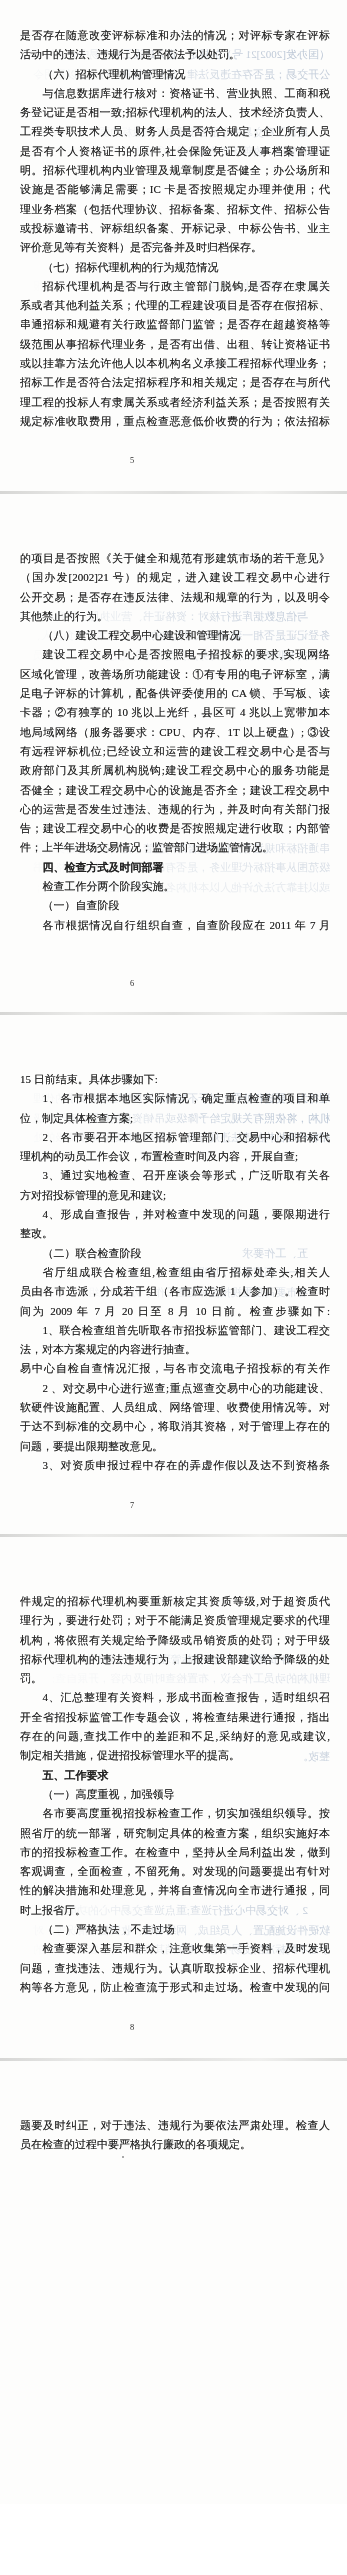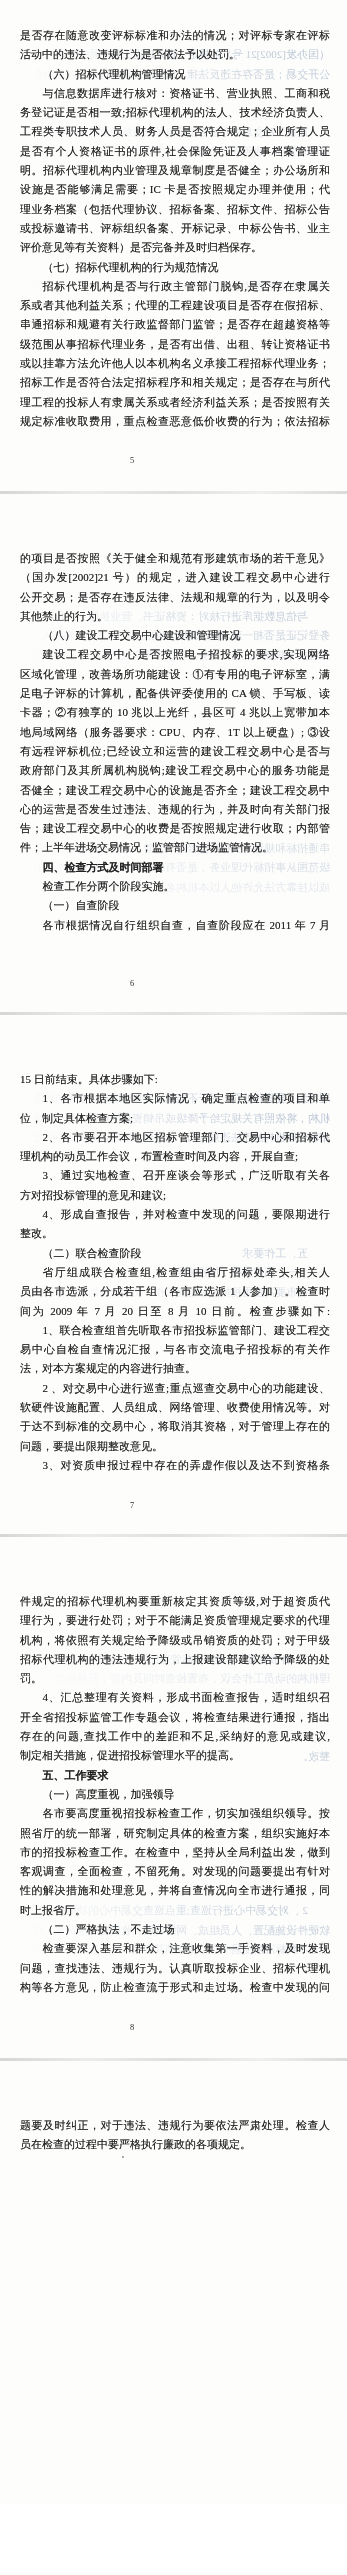--- a/index.html
+++ b/index.html
@@ -170,22 +170,22 @@
         <div class="line">理机构的动员工作会议，布置检查时间及内容，开展自查;</div>
         <div class="line j i">3、通过实地检查、召开座谈会等形式，广泛听取有关各</div>
         <div class="line">方对招投标管理的意见和建议;</div>
         <div class="line j i">4、形成自查报告，并对检查中发现的问题，要限期进行</div>
         <div class="line">整改。</div>
         <div class="line i">（二）联合检查阶段</div>
         <div class="line j i">省厅组成联合检查组,检查组由省厅招标处牵头,相关人</div>
         <div class="line j">员由各市选派，分成若干组（各市应选派 1 人参加）。检查时</div>
         <div class="line j">间为 2009 年 7 月 20 日至 8 月 10 日前。检查步骤如下:</div>
         <div class="line j i">1、联合检查组首先听取各市招投标监管部门、建设工程交</div>
+        <div class="line">法，对本方案规定的内容进行抽查。</div>
         <div class="line j">易中心自检自查情况汇报，与各市交流电子招投标的有关作</div>
-        <div class="line">法，对本方案规定的内容进行抽查。</div>
         <div class="line j i">2 、对交易中心进行巡查;重点巡查交易中心的功能建设、</div>
         <div class="line j">软硬件设施配置、人员组成、网络管理、收费使用情况等。对</div>
         <div class="line j">于达不到标准的交易中心，将取消其资格，对于管理上存在的</div>
         <div class="line">问题，要提出限期整改意见。</div>
         <div class="line j i">3、对资质申报过程中存在的弄虚作假以及达不到资格条</div>
       </div>
     <div class="pagenum">7</div>
   </section>
 
   <section class="page p4">

